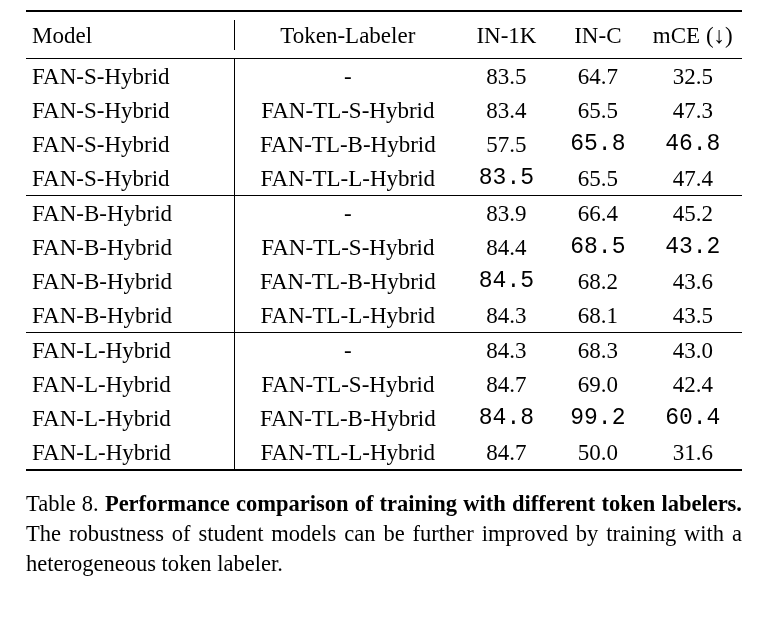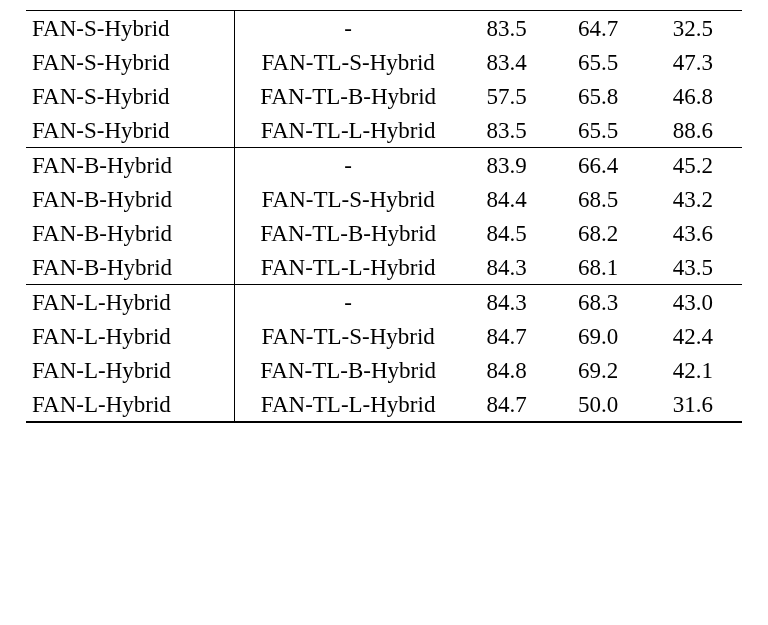--- a/index.html
+++ b/index.html
@@ -75,39 +75,46 @@
     width: 1.3px;
     background: #000;
   }
   .hdr .vline::before {
     top: 8px;
     bottom: 8px;
   }
   .c-in1k { width: 92px; }
   .c-inc  { width: 92px; }
   .c-mce  { width: 99px; }
-  .bold { font-weight: bold; }
+  .bold { font-weight: bold; font-family: Liberation Mono, monospace; }
   .caption {
     width: 716px;
     margin-top: 9px;
     font-size: 22.5px;
     line-height: 1.33;
     text-align: justify;
     text-justify: inter-word;
   }
   .caption .lead { font-weight: normal; }
   .caption .strong { font-weight: bold; }
 </style>
 </head>
 <body>
 
 <div class="page">
 
   <table class="results">
     <tbody>
+      <tr class="hdr rule-top">
+        <td class="c-model">Model</td>
+        <td class="c-labeler vline">Token-Labeler</td>
+        <td class="c-in1k">IN-1K</td>
+        <td class="c-inc">IN-C</td>
+        <td class="c-mce">mCE (↓)</td>
+      </tr>
 
       <tr class="datarow rule-mid">
         <td class="c-model">FAN-S-Hybrid</td>
         <td class="c-labeler vline">-</td>
         <td class="c-in1k">83.5</td>
         <td class="c-inc">64.7</td>
         <td class="c-mce">32.5</td>
       </tr>
       <tr class="datarow">
         <td class="c-model">FAN-S-Hybrid</td>
@@ -121,21 +128,21 @@
         <td class="c-labeler vline">FAN-TL-B-Hybrid</td>
         <td class="c-in1k">57.5</td>
         <td class="c-inc bold">65.8</td>
         <td class="c-mce bold">46.8</td>
       </tr>
       <tr class="datarow">
         <td class="c-model">FAN-S-Hybrid</td>
         <td class="c-labeler vline">FAN-TL-L-Hybrid</td>
         <td class="c-in1k bold">83.5</td>
         <td class="c-inc">65.5</td>
-        <td class="c-mce">88.6</td>
+        <td class="c-mce">47.4</td>
       </tr>
 
       <tr class="datarow rule-mid">
         <td class="c-model">FAN-B-Hybrid</td>
         <td class="c-labeler vline">-</td>
         <td class="c-in1k">83.9</td>
         <td class="c-inc">66.4</td>
         <td class="c-mce">45.2</td>
       </tr>
       <tr class="datarow">
@@ -171,31 +178,36 @@
         <td class="c-model">FAN-L-Hybrid</td>
         <td class="c-labeler vline">FAN-TL-S-Hybrid</td>
         <td class="c-in1k">84.7</td>
         <td class="c-inc">69.0</td>
         <td class="c-mce">42.4</td>
       </tr>
       <tr class="datarow">
         <td class="c-model">FAN-L-Hybrid</td>
         <td class="c-labeler vline">FAN-TL-B-Hybrid</td>
         <td class="c-in1k bold">84.8</td>
-        <td class="c-inc bold">69.2</td>
-        <td class="c-mce bold">42.1</td>
+        <td class="c-inc bold">99.2</td>
+        <td class="c-mce bold">60.4</td>
       </tr>
       <tr class="datarow">
         <td class="c-model">FAN-L-Hybrid</td>
         <td class="c-labeler vline">FAN-TL-L-Hybrid</td>
         <td class="c-in1k">84.7</td>
         <td class="c-inc">50.0</td>
         <td class="c-mce">31.6</td>
       </tr>
 
       <tr class="spacer rule-bottom">
         <td colspan="5"></td>
       </tr>
     </tbody>
   </table>
 
+  <div class="caption">
+    <span class="lead">Table 8.</span>
+    <span class="strong">Performance comparison of training with different token labelers.</span>
+    <span>The robustness of student models can be further improved by training with a heterogeneous token labeler.</span>
+  </div>
 
 </div>
 
 </body></html>

